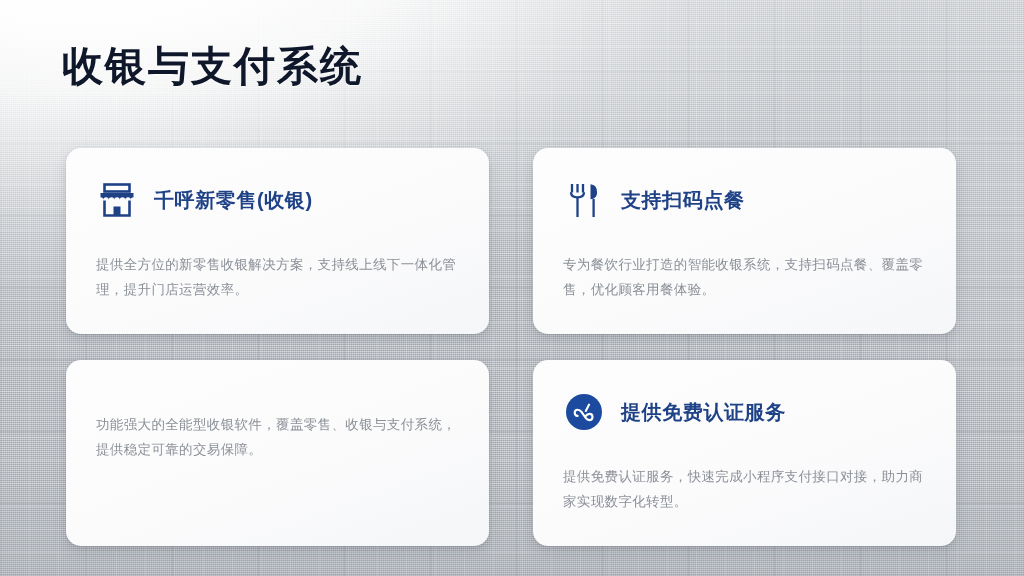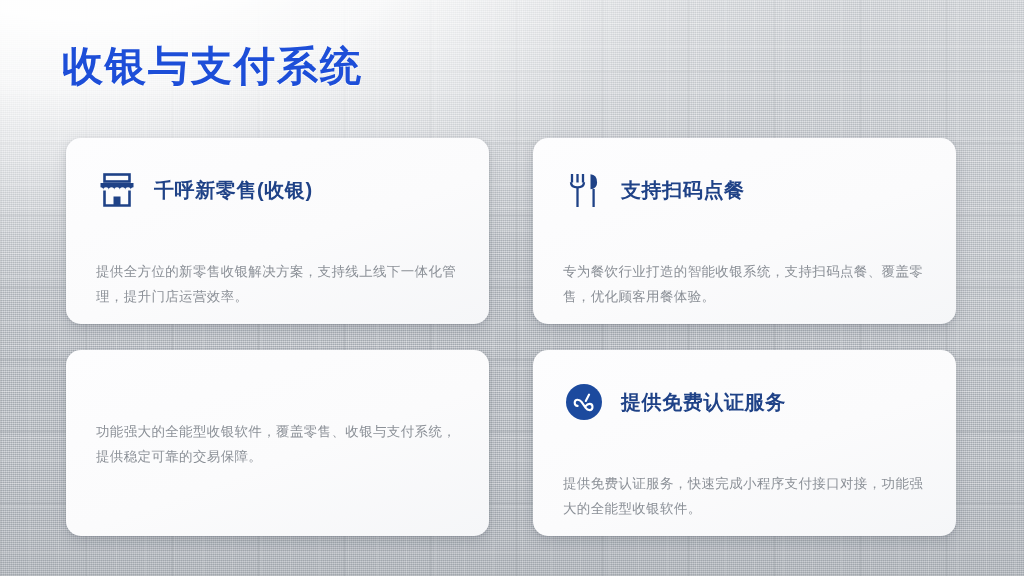--- a/index.html
+++ b/index.html
@@ -73,30 +73,30 @@
   }
 
   
   .slide-title {
     position: absolute;
     left: 62px;
     top: 39px;
     font-size: 41px;
     font-weight: 700;
     letter-spacing: 2px;
-    color: #1d4ed8;
+    color: #0f172a;
     text-shadow: 0 1px 1px rgba(255,255,255,0.85);
     white-space: nowrap;
   }
 
   
   .card-grid {
     position: absolute;
     left: 66px;
-    top: 138px;
+    top: 148px;
     width: 890px;
     height: 398px;
     display: grid;
     grid-template-columns: 423px 423px;
     grid-template-rows: 186px 186px;
     column-gap: 44px;
     row-gap: 26px;
   }
 
   .card {
@@ -129,21 +129,21 @@
 
   .card-title {
     font-size: 20px;
     font-weight: 700;
     color: #1f4287;
     letter-spacing: 0.6px;
     white-space: nowrap;
   }
 
   .card-desc {
-    margin-top: 43px;
+    margin-top: 26px;
     font-size: 13.5px;
     line-height: 25px;
     color: #8b9097;
     letter-spacing: 0.35px;
     max-width: 370px;
   }
 </style>
 </head>
 <body>
 
@@ -197,17 +197,17 @@
       <div class="card-head">
         <span class="card-icon">
           <svg width="40" height="40" viewBox="0 0 40 40">
             <circle cx="20" cy="20" r="18" fill="#1c4a9e"></circle>
             <path d="M13.6 23.9 q-2.9 0 -2.9 -3.1 q0 -3.1 2.9 -3.1 q2.4 0 3.9 2.2 l4.2 6.0 q1.5 2.2 3.9 2.2 q2.9 0 2.9 -3.1 q0 -3.1 -2.9 -3.1 q-2.4 0 -3.9 2.2" fill="none" stroke="#ffffff" stroke-width="2.1" stroke-linecap="round"></path>
             <path d="M21.8 19.0 L25.1 12.6" fill="none" stroke="#ffffff" stroke-width="2.1" stroke-linecap="round"></path>
           </svg>
         </span>
         <span class="card-title">提供免费认证服务</span>
       </div>
-      <div class="card-desc">提供免费认证服务，快速完成小程序支付接口对接，功能强大的全能型收银软件。</div>
+      <div class="card-desc">提供免费认证服务，快速完成小程序支付接口对接，助力商家实现数字化转型。</div>
     </div>
 
   </div>
 </div>
 
 </body></html>

